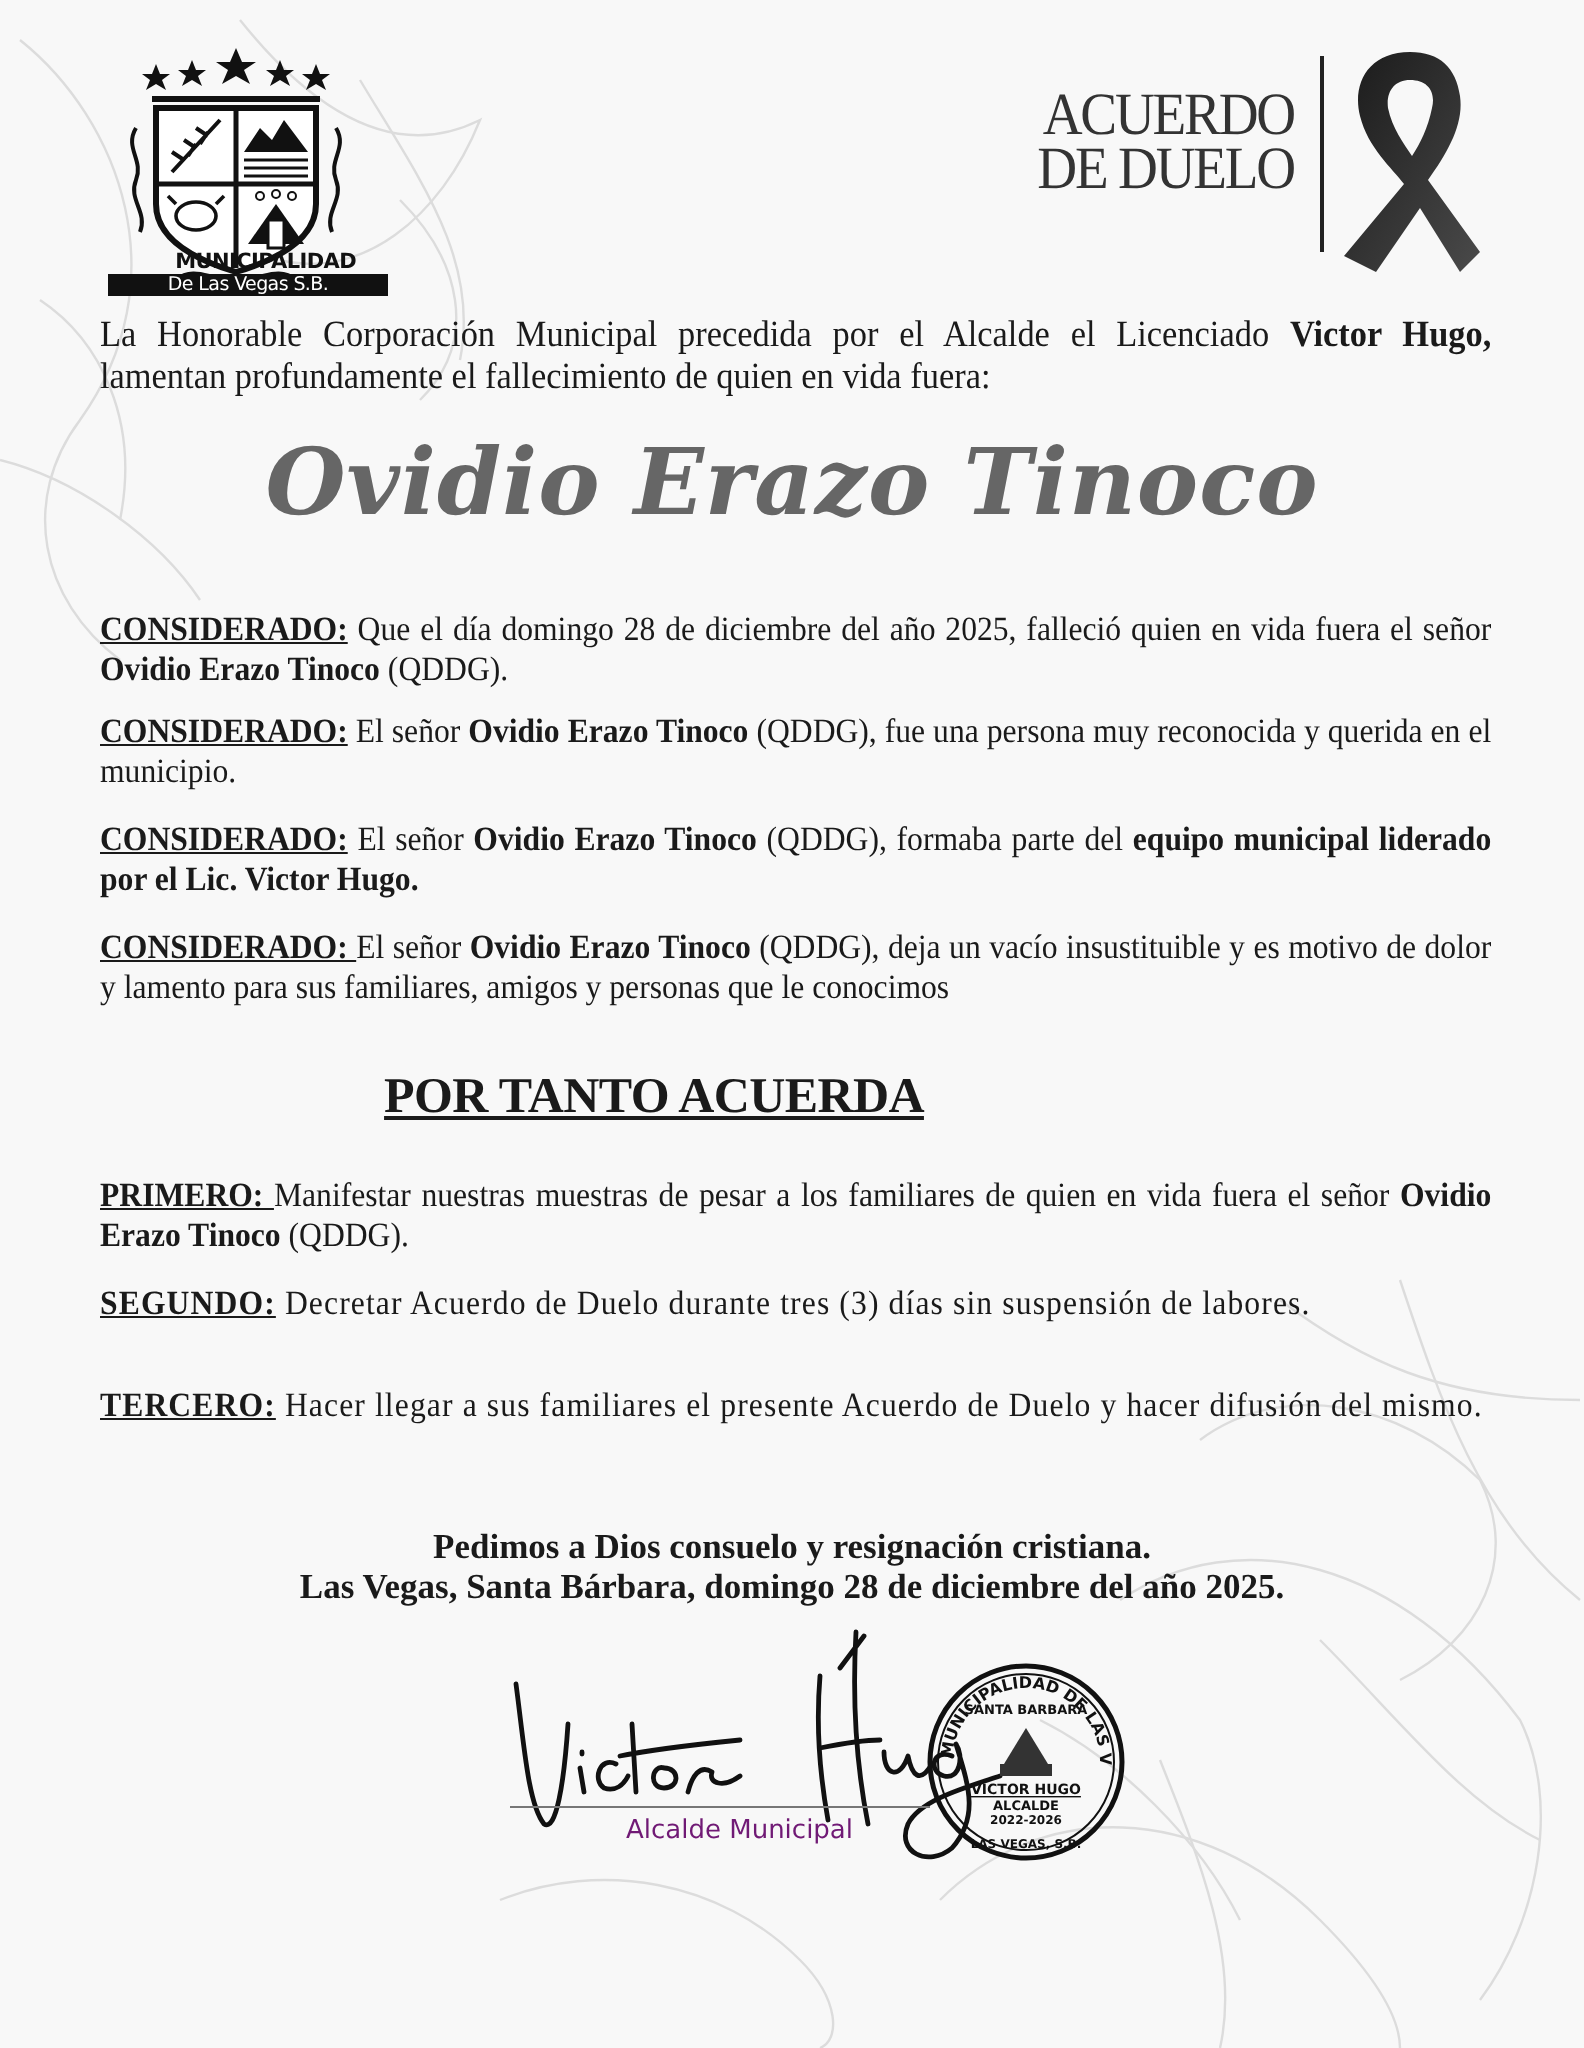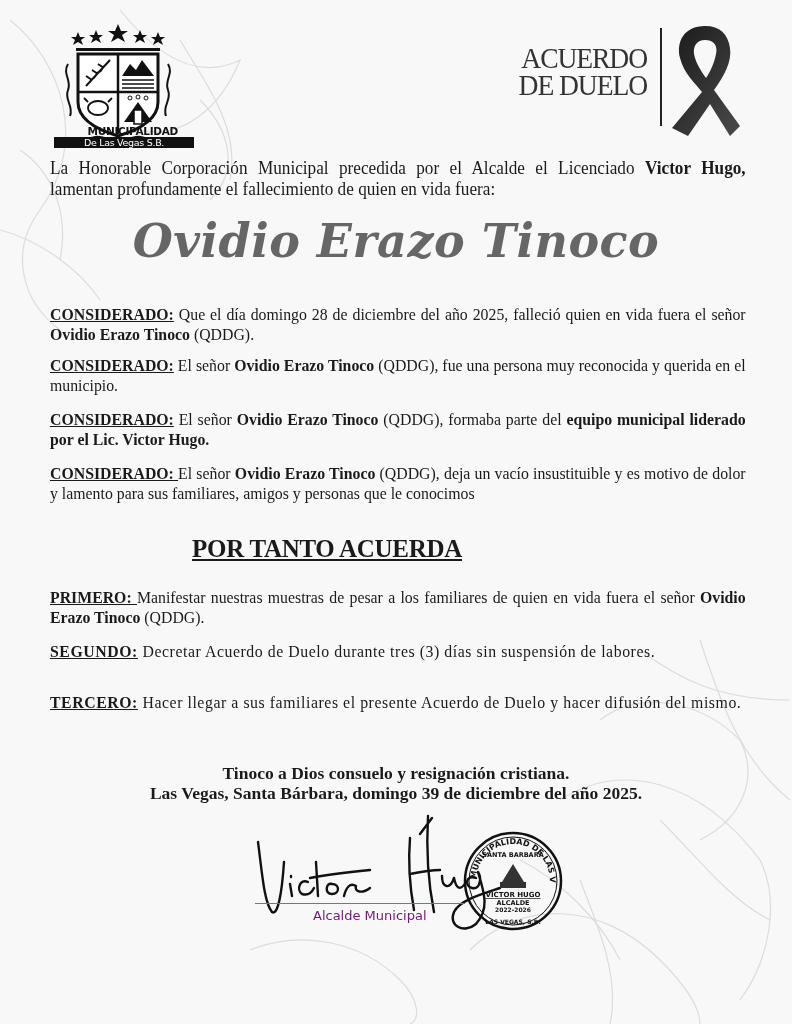--- a/index.html
+++ b/index.html
@@ -156,22 +156,22 @@
 <div class="para" style="top:588px">
   <span class="lbl">PRIMERO: </span><span>Manifestar nuestras muestras de pesar a los familiares de quien en vida fuera el señor </span><b>Ovidio Erazo Tinoco</b><span> (QDDG).</span>
 </div>
 <div class="para" style="top:642px; letter-spacing:0.6px">
   <span class="lbl">SEGUNDO:</span><span> Decretar Acuerdo de Duelo durante tres (3) días sin suspensión de labores.</span>
 </div>
 <div class="para" style="top:693px; letter-spacing:0.6px">
   <span class="lbl">TERCERO:</span><span> Hacer llegar a sus familiares el presente Acuerdo de Duelo y hacer difusión del mismo.</span>
 </div>
 
-<div class="closing" style="top:763px">Tinoco a Dios consuelo y resignación cristiana.</div>
-<div class="closing" style="top:783px">Las Vegas, Santa Bárbara, domingo 39 de diciembre del año 2025.</div>
+<div class="closing" style="top:763px">Pedimos a Dios consuelo y resignación cristiana.</div>
+<div class="closing" style="top:783px">Las Vegas, Santa Bárbara, domingo 28 de diciembre del año 2025.</div>
 
 <svg class="sig-svg" viewBox="0 0 260 120">
   <g fill="none" stroke="#111" stroke-width="2.4" stroke-linecap="round" stroke-linejoin="round">
     <path d="M8 30 C12 60, 14 90, 22 100 C28 104, 32 80, 34 50"></path>
     <path d="M40 72 L42 84 M41 64 l0 1"></path>
     <path d="M58 70 C50 66, 46 78, 52 82 C58 84, 62 80, 64 76"></path>
     <path d="M66 50 L68 84 M60 66 C80 62, 100 60, 120 58"></path>
     <path d="M82 72 C76 70, 74 82, 82 82 C90 82, 90 72, 82 72"></path>
     <path d="M94 84 C96 76, 100 70, 106 74 C104 80, 112 82, 120 76"></path>
     <path d="M160 26 C158 50, 160 76, 164 98"></path>

